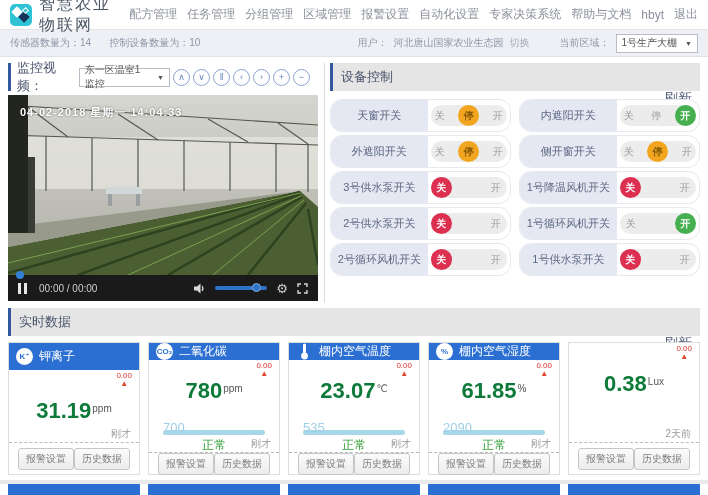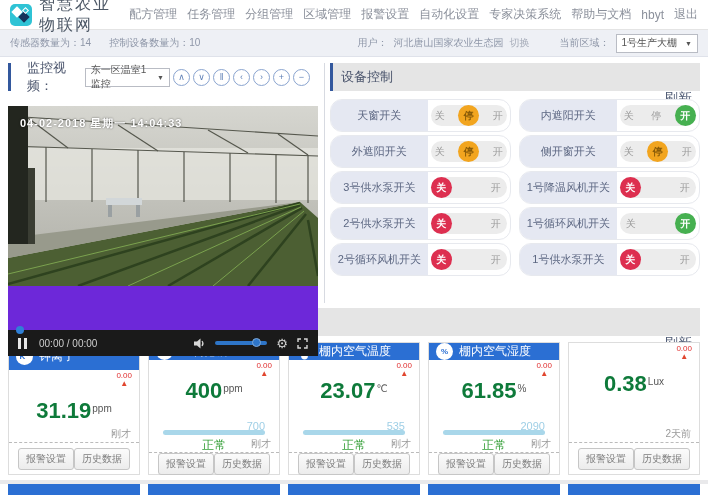--- a/index.html
+++ b/index.html
@@ -27,27 +27,27 @@
     align-items:center; padding:0 5px; font-size:10px; color:#555; gap:8px; }
   .sel .arr { font-size:7px; color:#555; }
   
   .main { display:flex; padding:6px 8px 0 8px; gap:6px; height:246px; }
   .left-col { width:310px; flex:0 0 310px; }
   .right-col { flex:1; border-left:1px solid #d7dae1; padding-left:5px; }
   .panel-head { height:28px; display:flex; align-items:center; border-left:3px solid #33589d;
     padding:0 8px; font-size:13px; color:#49536b; }
   .panel-head.gray { background:#e5e5e5; }
   .panel-head .refresh { margin-left:auto; font-size:14px; color:#4c5872; cursor:pointer;margin-top:44px; }
-  .video-head { border-left:3px solid #33589d; background:#fff; margin-bottom:15px; padding-left:16px; }
+  .video-head { border-left:3px solid #33589d; background:#fff; margin-bottom:4px; padding-left:6px; }
   .video-head .sel { margin-left:5px; }
   .ptz { margin-left:auto; display:flex; }
   .ptz span { width:17px; height:17px; border:1px solid #8aa4cf; border-radius:50%;
     color:#6080b6; font-size:9px; line-height:15px; text-align:center; margin-left:3px; cursor:pointer; }
   
-  .video { position:relative; width:310px; height:250px; background:#6d28d9; }
+  .video { position:relative; width:310px; height:206px; background:#15803d; }
   .video svg.scene { display:block; width:310px; height:180px; }
   .vts { position:absolute; left:12px; top:10px; color:#fff; font-size:11px; font-weight:bold;
     text-shadow:0 0 2px rgba(0,0,0,.6); letter-spacing:1px; }
   .vctrl { position:absolute; left:0; right:0; bottom:0; height:26px; background:#1a1a1a;
     display:flex; align-items:center; padding:0 10px; }
   .vdot { position:absolute; left:8px; top:-4px; width:8px; height:8px; border-radius:50%; background:#2f80d6; }
   .vpause { display:flex; gap:3px; margin-right:12px; cursor:pointer; }
   .vpause i { width:3px; height:11px; background:#e8e8e8; }
   .vtime { font-size:10px; color:#cfcfcf; }
   .vright { margin-left:auto; display:flex; align-items:center; gap:9px; }
@@ -84,21 +84,21 @@
     color:#2b6fd3; font-size:8px; font-weight:bold; text-align:center; line-height:17px; }
   .icn.bare { background:transparent; }
   .card-body { flex:1; position:relative; padding-top:2px; }
   .delta { position:absolute; right:7px; top:2px; text-align:center; line-height:8px; }
   .delta .dv { font-size:8px; color:#e03030; display:block; }
   .delta .tri { font-size:8px; color:#e0452e; display:block; }
   .value-row { text-align:center; margin-top:16px; white-space:nowrap; }
   .card.nobar .value-row { margin-top:26px; }
   .val { font-size:22px; font-weight:bold; color:#0e7a3a; }
   .unit { font-size:10px; color:#555; vertical-align:super; margin-left:1px; }
-  .range { display:flex; justify-content:flex-end; padding:0 14px; font-size:11px;
+  .range { display:flex; justify-content:flex-start; padding:0 14px; font-size:13px;
     color:#9fcfe6; height:9px; margin-top:16px; }
   .bar { height:5px; background:#a9d7ea; border-radius:3px; margin:1px 14px 2px 14px; }
   .status { text-align:center; font-size:12px; color:#39a13c; height:15px; }
   .time { position:absolute; right:8px; bottom:1px; font-size:10px; color:#999; }
   .card-foot { border-top:1px dashed #bbb; height:32px; display:flex; align-items:center;
     justify-content:space-between; padding:0 9px; }
   .card-foot button { font-size:10px; color:#7d7d7d; background:linear-gradient(#fbfbfb,#ececec);
     border:1px solid #c6c6c6; border-radius:3px; padding:3px 7px; cursor:pointer;
     font-family:inherit; }
   
@@ -387,21 +387,21 @@
   <div class="card">
     <div class="card-head">
       <span class="icn">CO₂</span>
       <span>二氧化碳</span>
     </div>
     <div class="card-body">
       <span class="delta">
         <span class="dv">0.00</span>
           <span class="tri">▲</span>
       </span>
-      <div class="value-row"><span class="val">400</span><span class="unit">ppm</span></div>
+      <div class="value-row"><span class="val">780</span><span class="unit">ppm</span></div>
       <div class="range">
           <span></span>
           <span>700</span>
         </div>
       <div class="bar"></div>
       <div class="status">正常</div>
       <span class="time">刚才</span>
     </div>
     <div class="card-foot">
       <button>报警设置</button>

